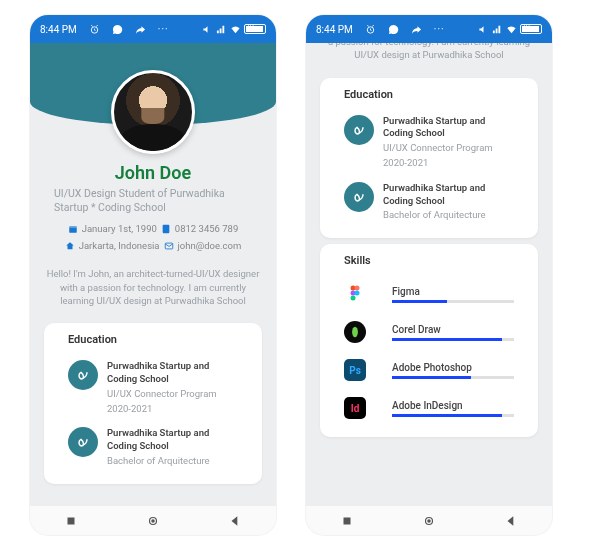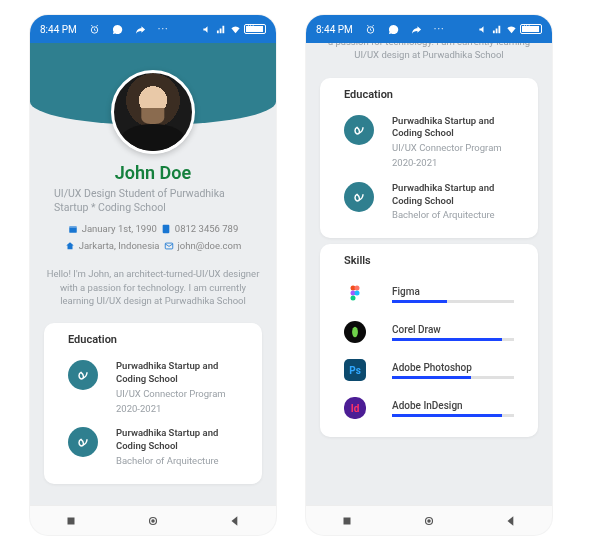--- a/index.html
+++ b/index.html
@@ -120,21 +120,21 @@
     box-shadow: 0 1px 3px rgba(0,0,0,.06);
   }
   .card-title {
     font-size: 11px;
     font-weight:600;
     color:#333;
     margin-bottom:8px;
   }
   .ed-item {
     display:flex;
-    gap:18px;
+    gap:9px;
     padding: 6px 0;
   }
   .ed-icon {
     width:30px; height:30px; border-radius:50%;
     background:#2f7f8f;
     display:flex; align-items:center; justify-content:center;
     flex-shrink:0;
   }
   .ed-icon svg { width:16px;height:16px; }
   .ed-text { font-size:9.5px; line-height:1.35; }
@@ -434,21 +434,21 @@
           <div class="sk-icon" style="background:#0c4a6e;color:#31a8ff;">Ps</div>
           <div class="sk-body">
             <div class="sk-name">Adobe Photoshop</div>
             <div class="sk-bar">
                 <div class="sk-fill" style="width:65%"></div>
               </div>
           </div>
         </div>
 
         <div class="sk-item">
-          <div class="sk-icon" style="background:#4c1d95;color:#ff3366;border-radius:10px;">Id</div>
+          <div class="sk-icon" style="background:#000000;color:#ff3366;">Id</div>
           <div class="sk-body">
             <div class="sk-name">Adobe InDesign</div>
             <div class="sk-bar">
                 <div class="sk-fill" style="width:90%"></div>
               </div>
           </div>
         </div>
       </div>
     </div>
   </div>

